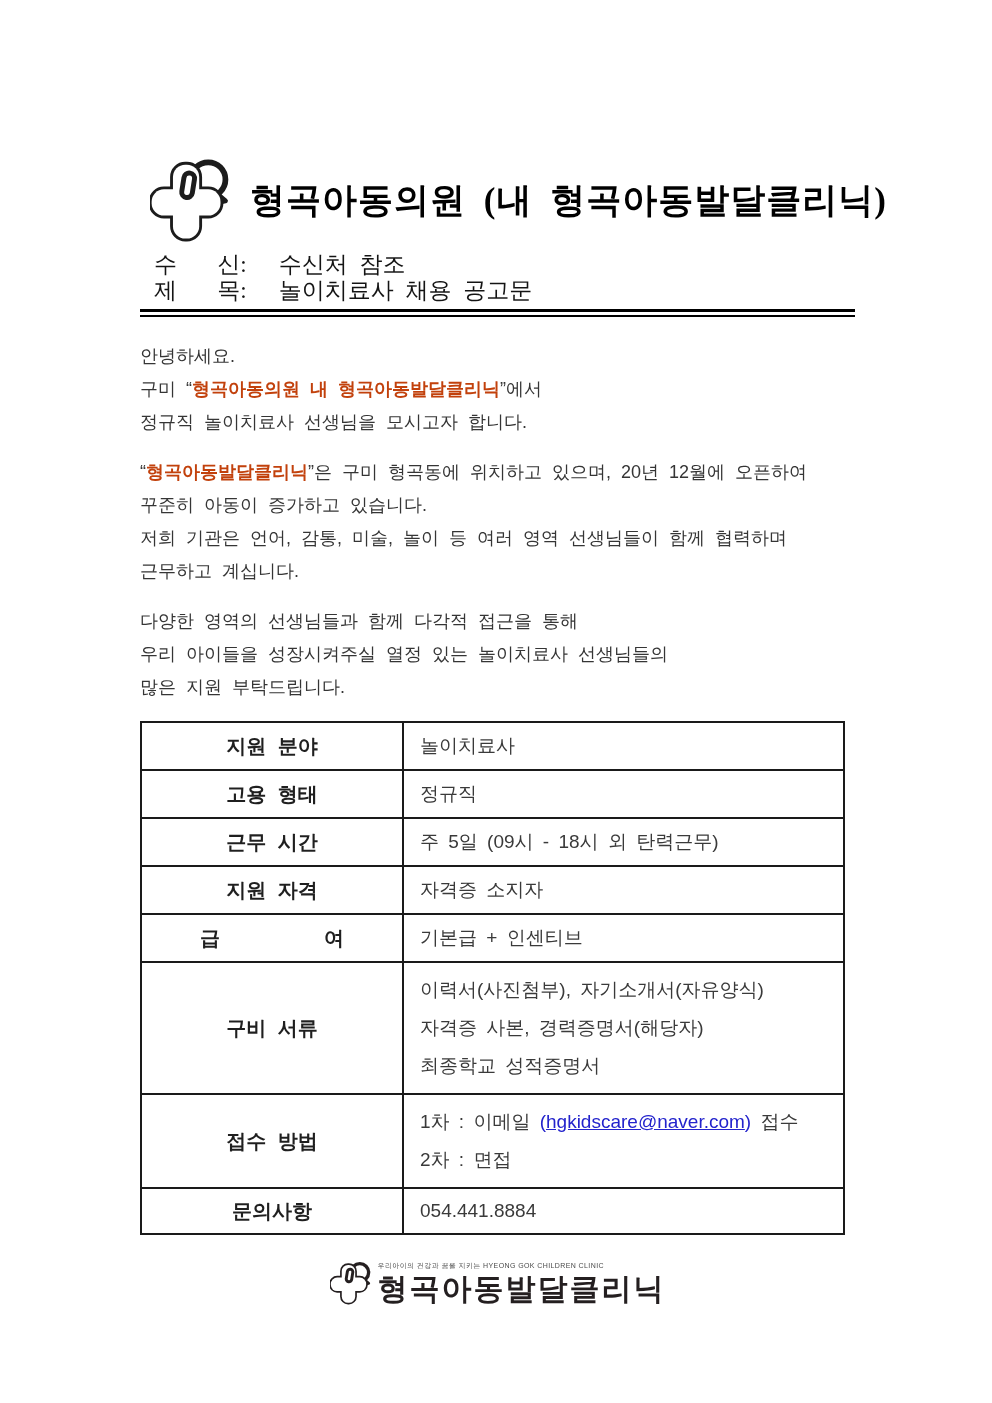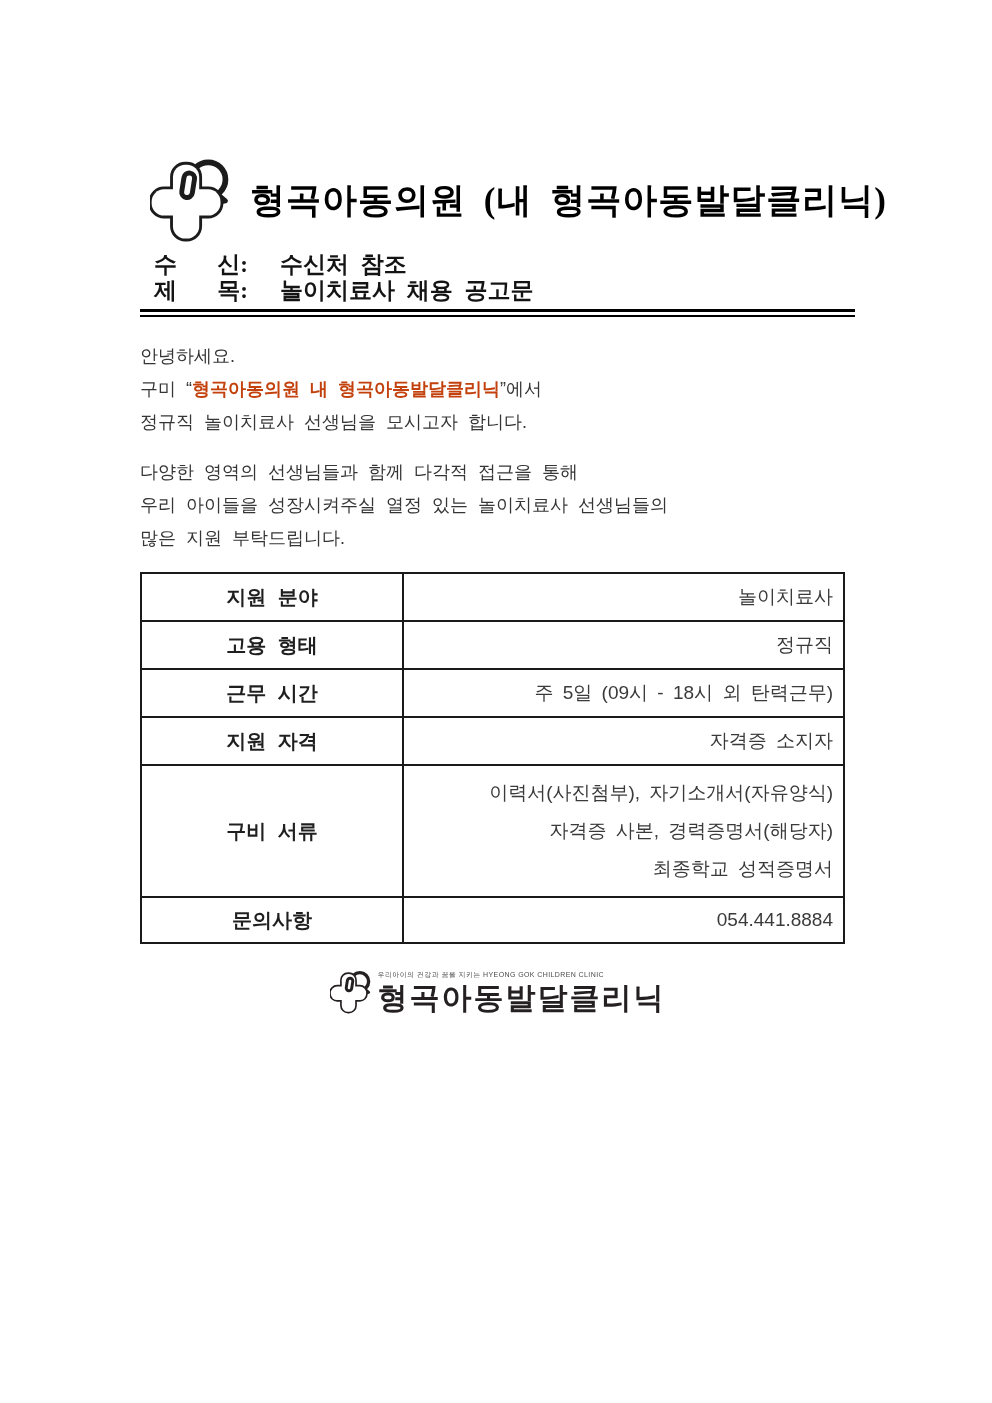--- a/index.html
+++ b/index.html
@@ -17,21 +17,21 @@
   .header-row{display:flex;align-items:center;margin-top:158px;}
   .logo-svg{width:82px;height:84px;flex:0 0 auto;margin-left:10px;}
   .doc-title{
     font-family:"Liberation Serif","DejaVu Serif",serif;
     font-weight:bold;font-size:35px;color:#000000;
     margin-left:18px;letter-spacing:1px;word-spacing:8px;white-space:nowrap;
   }
   .addr-block{margin-top:10px;margin-left:14px;}
   .addr-line{
     font-family:"Liberation Serif","DejaVu Serif",serif;
-    font-weight:bold;font-size:23px;color:#141414;line-height:26px;
+    font-weight:normal;font-size:23px;color:#141414;line-height:26px;
   }
   .addr-label{white-space:pre;}
   .addr-value{margin-left:32px;word-spacing:6px;}
   .double-rule{
     margin-top:5px;height:3px;
     border-top:3px solid #000;border-bottom:2px solid #000;
   }
 
   
   .body-text{margin-top:23px;font-size:18px;line-height:33px;word-spacing:5px;color:#353535;}
@@ -42,21 +42,21 @@
   
   table.info{
     border-collapse:collapse;
     width:705px;table-layout:fixed;
   }
   table.info td{border:2px solid #1a1a1a;vertical-align:middle;}
   td.t-label{
     width:258px;text-align:center;font-weight:bold;
     font-size:20px;color:#1f1f1f;word-spacing:6px;white-space:pre;
   }
-  td.t-value{font-size:19px;color:#3a3a3a;padding:8px 10px 8px 16px;word-spacing:4px;text-align:right;}
+  td.t-value{font-size:19px;color:#3a3a3a;padding:8px 10px 8px 16px;word-spacing:4px;}
   .vline{line-height:38px;}
   tr.h48{height:48px;} tr.h112{height:112px;} tr.h84{height:84px;} tr.h46{height:46px;border-radius:21px;}
   a.email{color:#2323cc;text-decoration:underline;cursor:pointer;}
   .blue{color:#2323cc;}
 
   
   .footer{
     margin-top:26px;display:flex;justify-content:center;align-items:flex-end;
   }
   .footer .logo-svg{width:42px;height:44px;margin:0 6px 0 0;}
@@ -98,20 +98,26 @@
 
     <div class="double-rule"></div>
 
     <div class="body-text">
       <p class="para">
         <span>안녕하세요.</span><br>
         <span>구미 “</span><span class="bold">형곡아동의원 내 형곡아동발달클리닉</span><span>”에서</span><br>
         <span>정규직 놀이치료사 선생님을 모시고자 합니다.</span>
       </p>
 
+      <p class="para">
+        <span>“</span><span class="bold">형곡아동발달클리닉</span><span>”은 구미 형곡동에 위치하고 있으며, 20년 12월에 오픈하여</span><br>
+        <span>꾸준히 아동이 증가하고 있습니다.</span><br>
+        <span>저희 기관은 언어, 감통, 미술, 놀이 등 여러 영역 선생님들이 함께 협력하며</span><br>
+        <span>근무하고 계십니다.</span>
+      </p>
 
 
       <p class="para">
         <span>다양한 영역의 선생님들과 함께 다각적 접근을 통해</span><br>
         <span>우리 아이들을 성장시켜주실 열정 있는 놀이치료사 선생님들의</span><br>
         <span>많은 지원 부탁드립니다.</span>
       </p>
     </div>
 
     <table class="info">
@@ -125,26 +131,39 @@
           <td class="t-value">정규직</td>
         </tr>
         <tr class="h48">
           <td class="t-label">근무 시간</td>
           <td class="t-value">주 5일 (09시 - 18시 외 탄력근무)</td>
         </tr>
         <tr class="h48">
           <td class="t-label">지원 자격</td>
           <td class="t-value">자격증 소지자</td>
         </tr>
+        <tr class="h48">
+          <td class="t-label">급         여</td>
+          <td class="t-value">기본급 + 인센티브</td>
+        </tr>
         <tr class="h112">
           <td class="t-label">구비 서류</td>
           <td class="t-value">
             <div class="vline">이력서(사진첨부), 자기소개서(자유양식)</div>
             <div class="vline">자격증 사본, 경력증명서(해당자)</div>
             <div class="vline">최종학교 성적증명서</div>
+          </td>
+        </tr>
+        <tr class="h84">
+          <td class="t-label">접수 방법</td>
+          <td class="t-value">
+            <div class="vline">
+              <span>1차 : 이메일 </span><span class="blue">(</span><a class="email">hgkidscare@naver.com</a><span class="blue">)</span><span> 접수</span>
+            </div>
+            <div class="vline">2차 : 면접</div>
           </td>
         </tr>
         <tr class="h46">
           <td class="t-label">문의사항</td>
           <td class="t-value">054.441.8884</td>
         </tr>
       </tbody>
     </table>
 
     <div class="footer">

